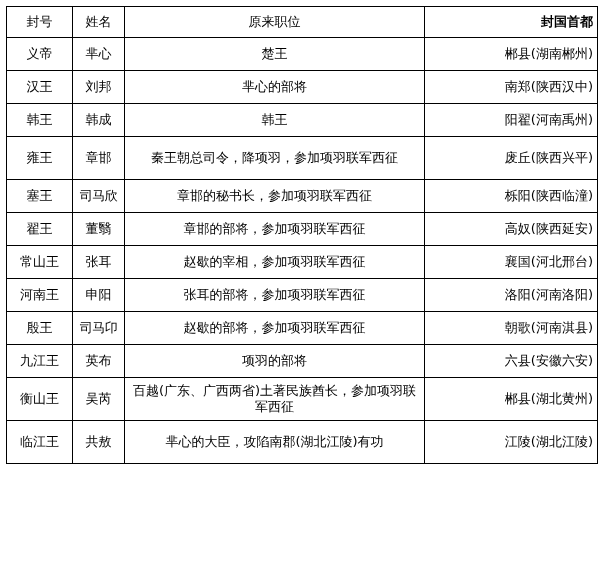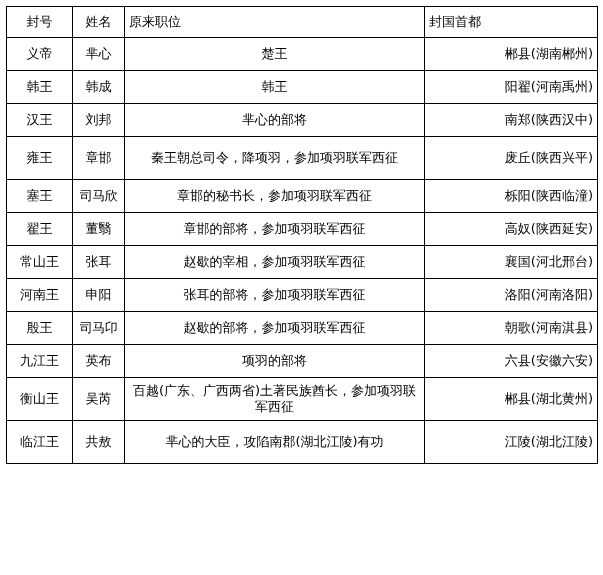--- a/index.html
+++ b/index.html
@@ -52,29 +52,30 @@
     white-space: nowrap;
   }
   td.post-cell {
     text-align: center;
   }
   td.cap-cell {
     text-align: right;
     white-space: nowrap;
   }
   tr.head-row td {
-    text-align: left;
+    text-align: center;
     height: 26px;
   }
   tr.head-row td.h-title,
   tr.head-row td.h-name {
     text-align: center;
   }
   tr.head-row td.h-cap {
-    text-align: left;
+    text-align: right;
+    font-weight: bold;
   }
   .row-1 td { height: 28px; }
   .tall td { height: 38px; }
   .squeeze { letter-spacing: -0.5px; }
 </style>
 </head>
 <body>
 
 <div id="sheet">
   <table class="fief-table">
@@ -94,31 +95,31 @@
 
       <tr class="row-1">
         <td class="title-cell">义帝</td>
         <td class="name-cell">芈心</td>
         <td class="post-cell">楚王</td>
         <td class="cap-cell">郴县(湖南郴州)</td>
       </tr>
 
 
       <tr class="row-1">
+        <td class="title-cell">汉王</td>
+        <td class="name-cell">刘邦</td>
+        <td class="post-cell">芈心的部将</td>
+        <td class="cap-cell">南郑(陕西汉中)</td>
+      </tr>
+
+      <tr class="row-1">
         <td class="title-cell">韩王</td>
         <td class="name-cell">韩成</td>
         <td class="post-cell">韩王</td>
         <td class="cap-cell">阳翟(河南禹州)</td>
-      </tr>
-
-      <tr class="row-1">
-        <td class="title-cell">汉王</td>
-        <td class="name-cell">刘邦</td>
-        <td class="post-cell">芈心的部将</td>
-        <td class="cap-cell">南郑(陕西汉中)</td>
       </tr>
 
       <tr class="tall">
         <td class="title-cell">雍王</td>
         <td class="name-cell">章邯</td>
         <td class="post-cell">秦王朝总司令，降项羽，参加项羽联军西征</td>
         <td class="cap-cell">废丘(陕西兴平)</td>
       </tr>
 
       <tr class="row-1">

